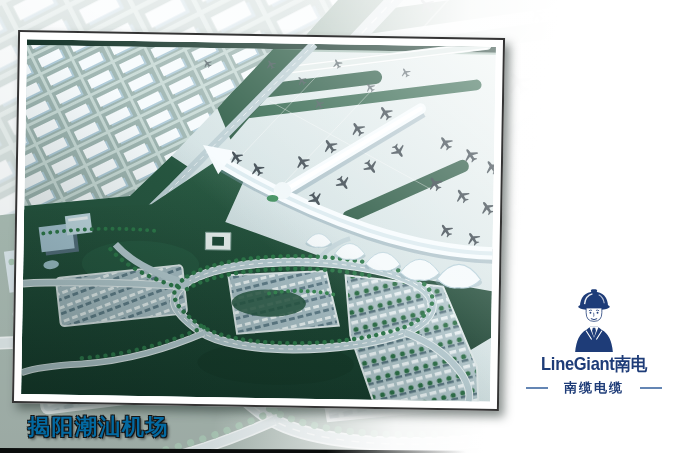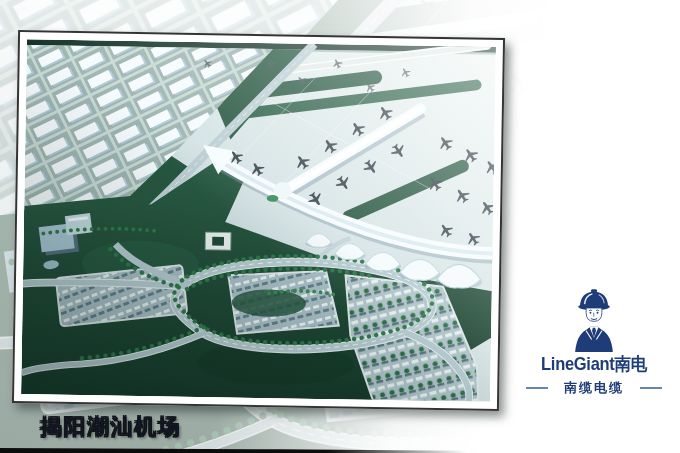--- a/index.html
+++ b/index.html
@@ -28,21 +28,21 @@
   .mascot{display:block;margin:0 auto;width:48px;height:66px;}
   .brand{
     margin-top:2px;font-size:16.5px;font-weight:800;color:#1e3c78;
     letter-spacing:-.3px;white-space:nowrap;transform:scaleY(1.08);
   }
   .tagline-row{margin-top:3px;display:flex;align-items:center;justify-content:center;gap:16px;}
   .tagline{font-size:13px;font-weight:bold;color:#1e3c78;letter-spacing:2px;white-space:nowrap;}
   .rule{display:inline-block;width:22px;height:2px;background:#6486b4;}
   
   .caption{
-    position:absolute;left:40px;top:412px;font-size:22px;font-weight:normal;color:#0f172a;
+    position:absolute;left:28px;top:412px;font-size:22px;font-weight:bold;color:#0369a1;
     letter-spacing:1.5px;white-space:nowrap;
     text-shadow:-1px -1px 0 #141414,1px -1px 0 #141414,-1px 1px 0 #141414,
                  1px 1px 0 #141414,2px 2px 3px rgba(0,0,0,.65);
   }
   
   .bottom-bar{
     position:absolute;left:0;bottom:0;width:466px;height:5px;
     background:linear-gradient(to right,#0a0d0c 70%,rgba(10,13,12,0));
     clip-path:polygon(0 0,60% 25%,100% 55%,100% 100%,0 100%);
   }

